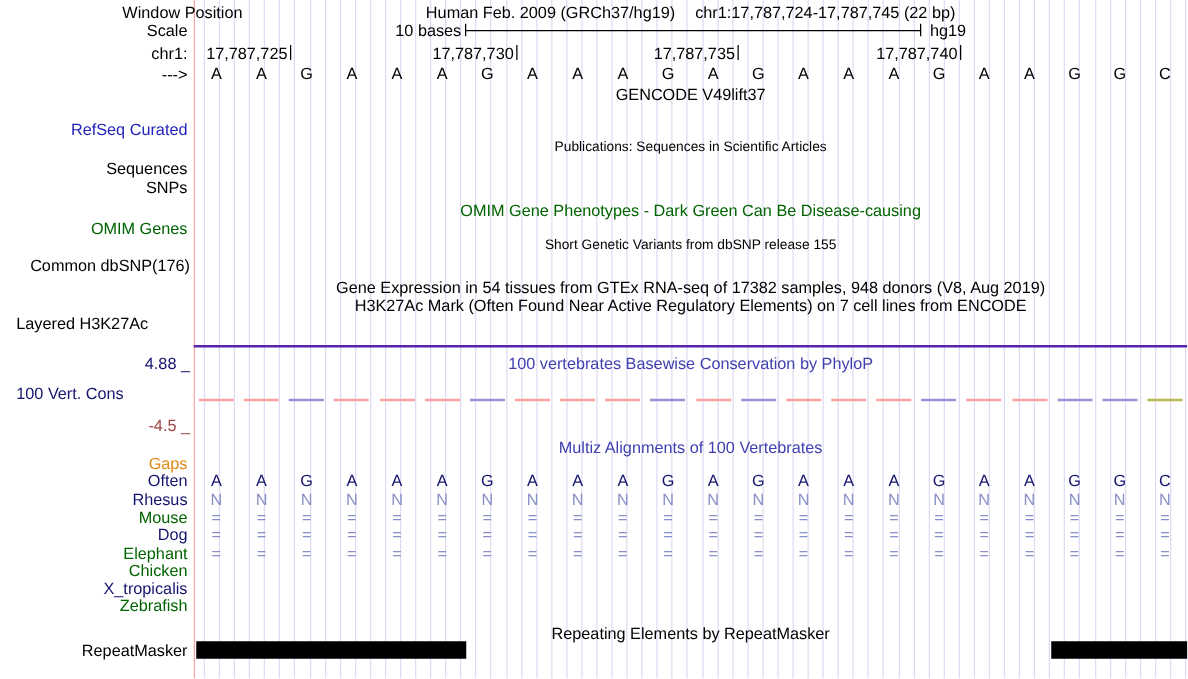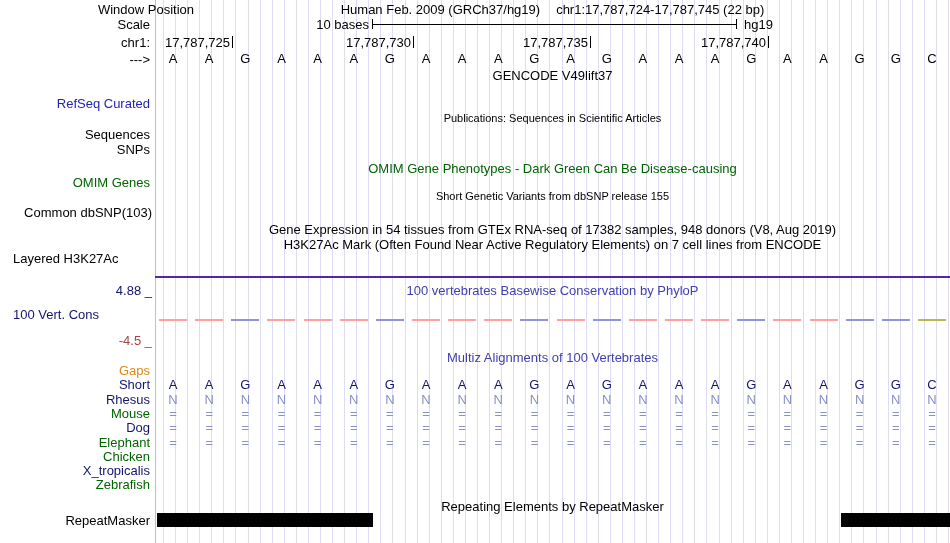--- a/index.html
+++ b/index.html
@@ -30,21 +30,21 @@
   </div>
 
   <div class="abs r" style="right:756px; top:2px">Window Position</div>
   <div class="abs r" style="right:800px; top:17px">Scale</div>
   <div class="abs r" style="right:800px; top:35px">chr1:</div>
   <div class="abs r" style="right:800px; top:52px">---&gt;</div>
   <div class="abs r blue" style="right:800px; top:96px">RefSeq Curated</div>
   <div class="abs r" style="right:800px; top:127px">Sequences</div>
   <div class="abs r" style="right:800px; top:142px">SNPs</div>
   <div class="abs r green" style="right:800px; top:175px">OMIM Genes</div>
-  <div class="abs r" style="right:798px; top:205px">Common dbSNP(103)</div>
+  <div class="abs r" style="right:798px; top:205px">Common dbSNP(176)</div>
   <div class="abs" style="left:13px;  top:251px">Layered H3K27Ac</div>
   <div class="abs r navy" style="right:798px; top:283px">4.88 _</div>
   <div class="abs navy" style="left:13px;  top:307px">100 Vert. Cons</div>
   <div class="abs r maroon" style="right:798px; top:333px">-4.5 _</div>
   <div class="abs r" style="right:800px; top:513px">RepeatMasker</div>
 
   <div class="abs r" style="right:581px; top:17px">10 bases</div>
   <div class="hline" style="left:372px; top:24px; width:365px; height:1px"></div>
   <div class="hline" style="left:372px; top:19px; width:1px; height:10px"></div>
   <div class="hline" style="left:736px; top:19px; width:1px; height:10px"></div>
@@ -175,21 +175,21 @@
     <div class="abs2" style="left: 628.841px; top: 319px; width: 28px; height: 2px; background: rgb(255, 160, 160);"></div>
     <div class="abs2" style="left: 664.977px; top: 319px; width: 28px; height: 2px; background: rgb(255, 160, 160);"></div>
     <div class="abs2" style="left: 701.114px; top: 319px; width: 28px; height: 2px; background: rgb(255, 160, 160);"></div>
     <div class="abs2" style="left: 737.25px; top: 319px; width: 28px; height: 2px; background: rgb(148, 148, 212);"></div>
     <div class="abs2" style="left: 773.386px; top: 319px; width: 28px; height: 2px; background: rgb(255, 160, 160);"></div>
     <div class="abs2" style="left: 809.523px; top: 319px; width: 28px; height: 2px; background: rgb(255, 160, 160);"></div>
     <div class="abs2" style="left: 845.659px; top: 319px; width: 28px; height: 2px; background: rgb(148, 148, 212);"></div>
     <div class="abs2" style="left: 881.795px; top: 319px; width: 28px; height: 2px; background: rgb(148, 148, 212);"></div>
     <div class="abs2" style="left: 917.932px; top: 319px; width: 28px; height: 2px; background: rgb(184, 184, 85);"></div>
     <div class="abs2" style="right: 800px; top: 363px; text-align: right; color: rgb(224, 136, 24);">Gaps</div>
-    <div class="abs2" style="right: 800px; top: 377.3px; text-align: right; color: rgb(20, 20, 110);">Short</div>
+    <div class="abs2" style="right: 800px; top: 377.3px; text-align: right; color: rgb(20, 20, 110);">Often</div>
     <div class="abs2" style="left: 155.068px; top: 377.3px; width: 36px; text-align: center; color: rgb(20, 20, 110);">A</div>
     <div class="abs2" style="left: 191.205px; top: 377.3px; width: 36px; text-align: center; color: rgb(20, 20, 110);">A</div>
     <div class="abs2" style="left: 227.341px; top: 377.3px; width: 36px; text-align: center; color: rgb(20, 20, 110);">G</div>
     <div class="abs2" style="left: 263.477px; top: 377.3px; width: 36px; text-align: center; color: rgb(20, 20, 110);">A</div>
     <div class="abs2" style="left: 299.614px; top: 377.3px; width: 36px; text-align: center; color: rgb(20, 20, 110);">A</div>
     <div class="abs2" style="left: 335.75px; top: 377.3px; width: 36px; text-align: center; color: rgb(20, 20, 110);">A</div>
     <div class="abs2" style="left: 371.886px; top: 377.3px; width: 36px; text-align: center; color: rgb(20, 20, 110);">G</div>
     <div class="abs2" style="left: 408.023px; top: 377.3px; width: 36px; text-align: center; color: rgb(20, 20, 110);">A</div>
     <div class="abs2" style="left: 444.159px; top: 377.3px; width: 36px; text-align: center; color: rgb(20, 20, 110);">A</div>
     <div class="abs2" style="left: 480.295px; top: 377.3px; width: 36px; text-align: center; color: rgb(20, 20, 110);">A</div>

